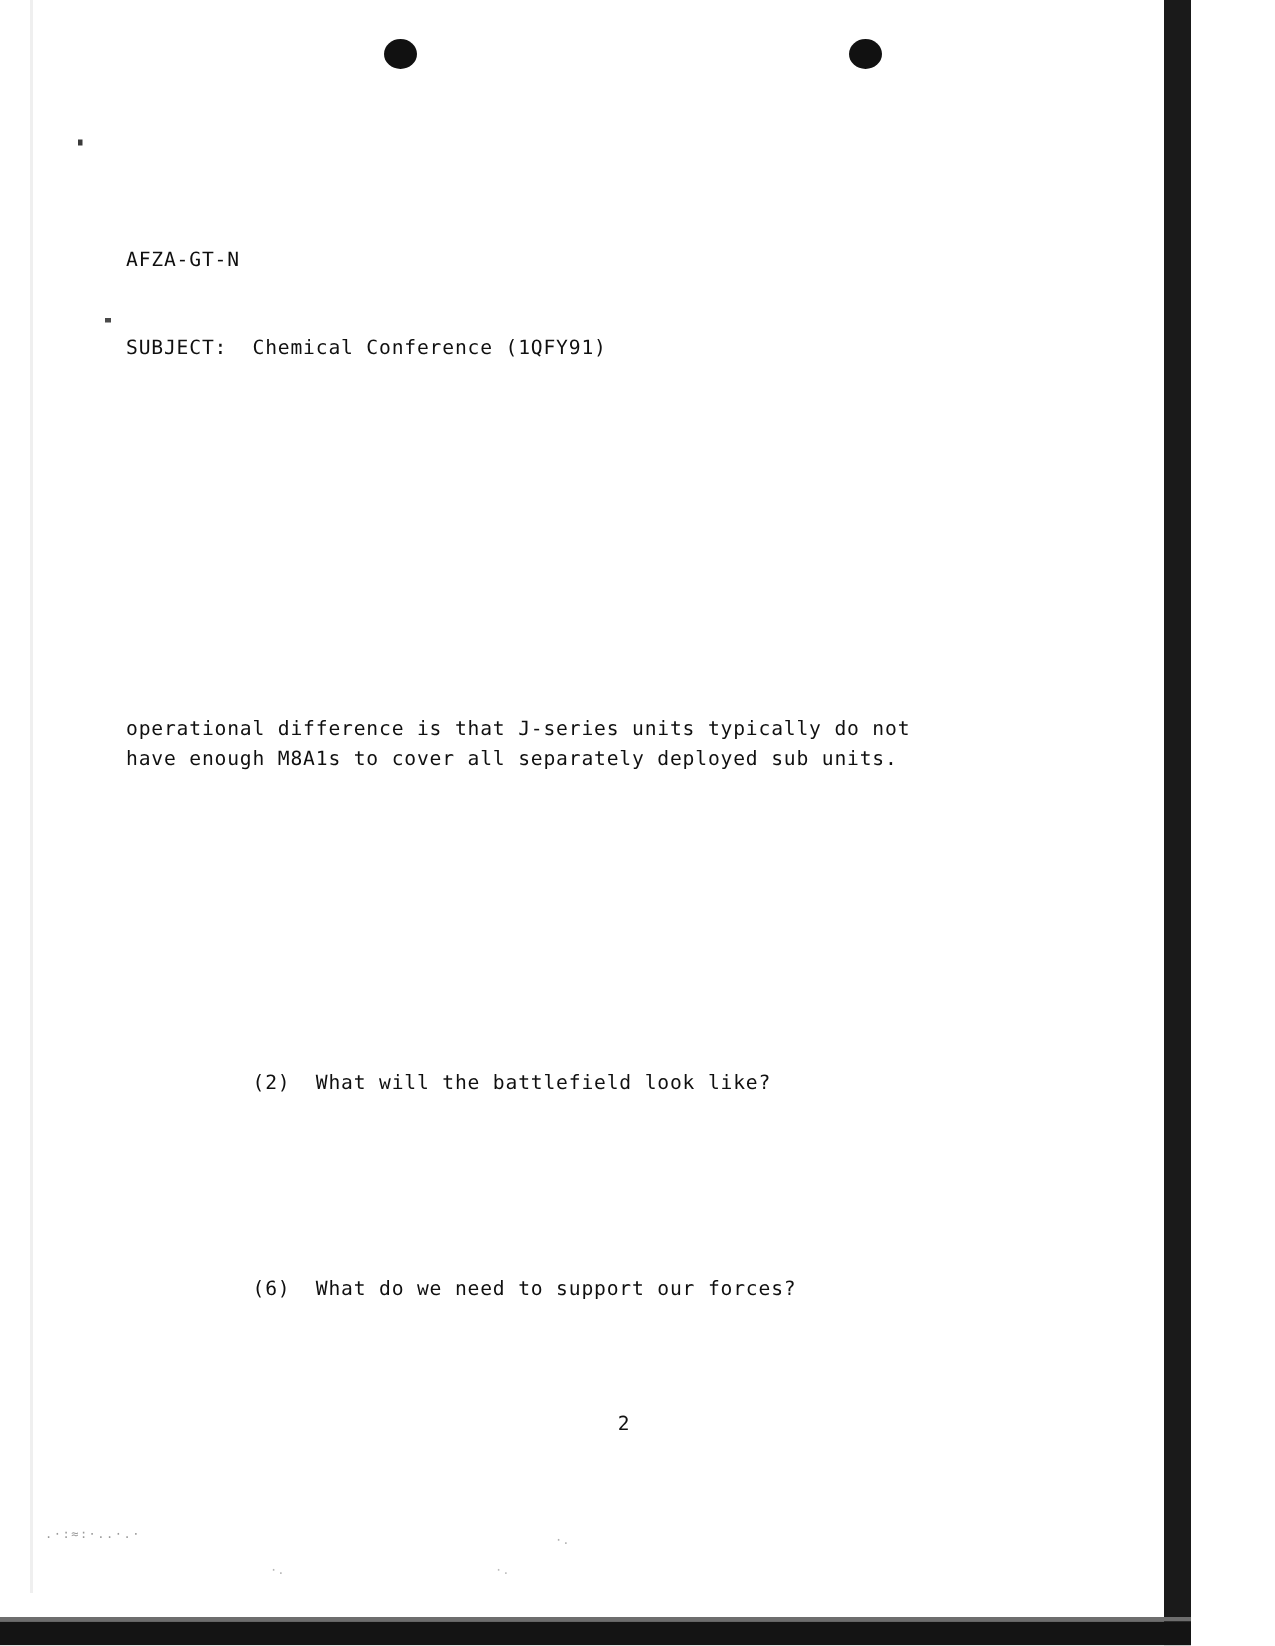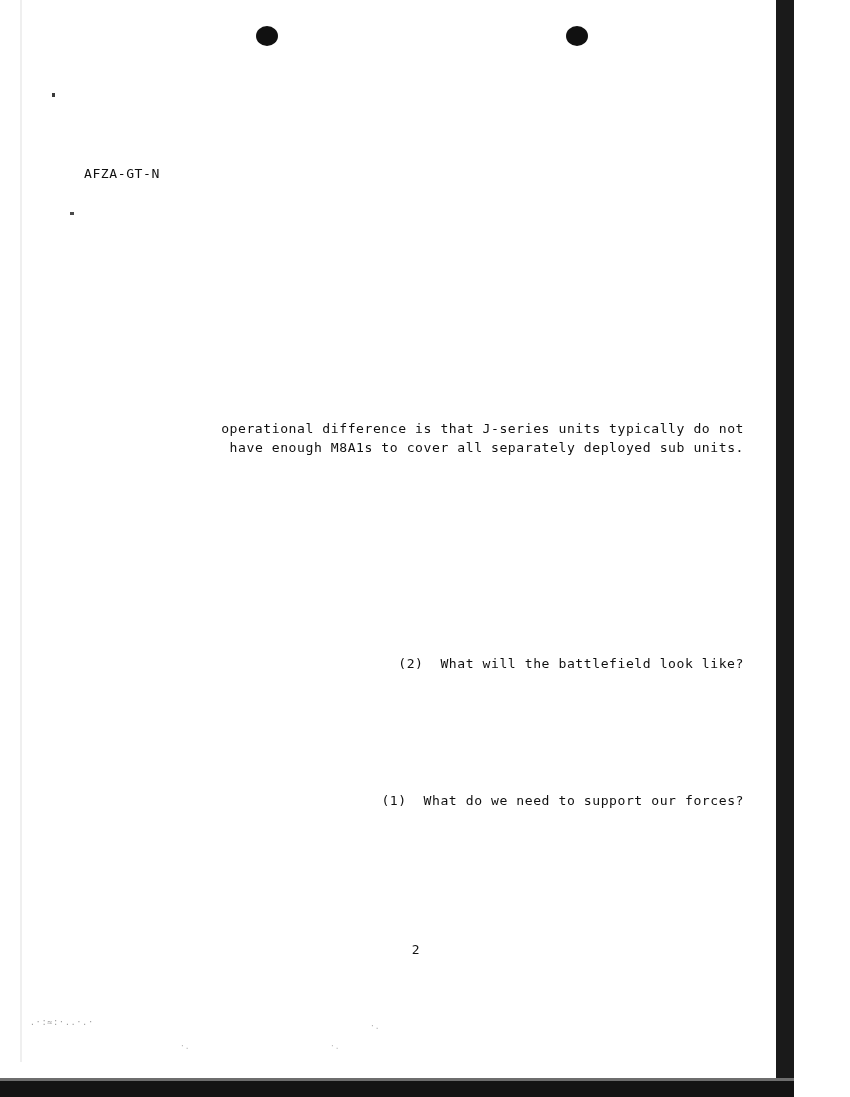--- a/index.html
+++ b/index.html
@@ -134,21 +134,20 @@
   .header-block {
     margin-bottom: 0;
   }
   .hdr-line {
     white-space: pre;
   }
 
   .para {
     margin: 0;
     white-space: pre-wrap;
-    text-align: right;
   }
   .spacer {
     height: 19.6px;
   }
 
   .page-number {
     position: absolute;
     left: 0;
     top: 942px;
     width: 832px;
@@ -171,35 +170,36 @@
 
   <div class="punch p1"></div>
   <div class="punch p2"></div>
   <div class="stray-dot"></div>
   <div class="stray-dot2"></div>
 
   <div class="doc-body">
 
     <div class="header-block">
       <div class="hdr-line">AFZA-GT-N</div>
+      <div class="hdr-line">SUBJECT:  Chemical Conference (1QFY91)</div>
     </div>
 
     <div class="spacer"></div>
     <div class="spacer"></div>
 
     <p class="para">operational difference is that J-series units typically do not
 have enough M8A1s to cover all separately deployed sub units.</p>
     <div class="spacer"></div>
 
     <div class="spacer"></div>
 
     <p class="para">          (2)  What will the battlefield look like?</p>
     <div class="spacer"></div>
 
-    <p class="para">          (1)  What do we need to support our forces?</p>
+    <p class="para">          (6)  What do we need to support our forces?</p>
     <div class="spacer"></div>
 
     
     
 
     
     
 
     
     

